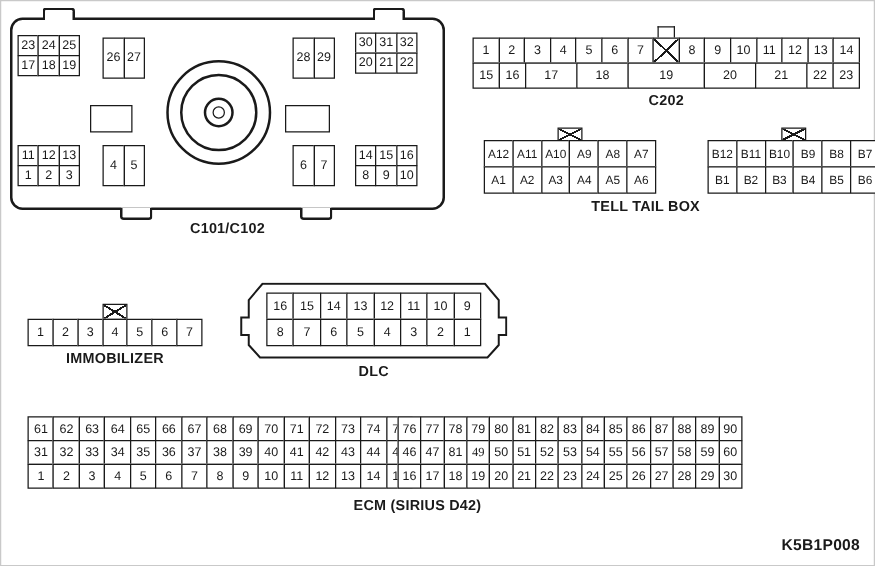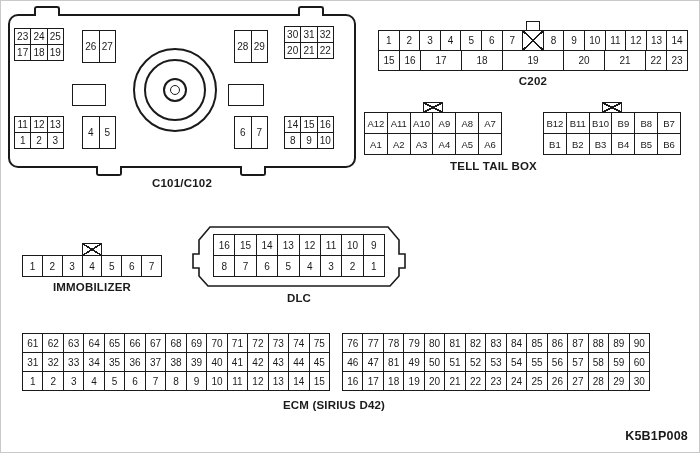--- a/index.html
+++ b/index.html
@@ -179,21 +179,21 @@
           <div class="pin" style="flex-grow: 3;">19</div>
           <div class="pin" style="flex-grow: 2;">20</div>
           <div class="pin" style="flex-grow: 2;">21</div>
           <div class="pin" style="flex-grow: 1;">22</div>
           <div class="pin" style="flex-grow: 1;">23</div>
         </div>
       </div>
     <div class="comp-label">C202</div>
   </div>
 
-  <div class="comp" style="left:364px; top:102px; width:259px; height:76px;">
+  <div class="comp" style="left:387px; top:102px; width:259px; height:76px;">
     <div class="comp" style="left:0; top:10px; width:138px;">
       <div class="keyway-x" style="left:59px; top:-10px; width:20px; height:11px;"></div>
       <div class="grid" style="--rh:22px; --fs:9.5px;">
           <div class="pin-row">
             <div class="pin" style="flex-grow: 1;">A12</div>
             <div class="pin" style="flex-grow: 1;">A11</div>
             <div class="pin" style="flex-grow: 1;">A10</div>
             <div class="pin" style="flex-grow: 1;">A9</div>
             <div class="pin" style="flex-grow: 1;">A8</div>
             <div class="pin" style="flex-grow: 1;">A7</div>
@@ -324,21 +324,21 @@
           <div class="pin" style="flex-grow: 1;">8</div>
           <div class="pin" style="flex-grow: 1;">9</div>
           <div class="pin" style="flex-grow: 1;">10</div>
           <div class="pin" style="flex-grow: 1;">11</div>
           <div class="pin" style="flex-grow: 1;">12</div>
           <div class="pin" style="flex-grow: 1;">13</div>
           <div class="pin" style="flex-grow: 1;">14</div>
           <div class="pin" style="flex-grow: 1;">15</div>
         </div>
       </div>
-    <div class="grid" style="position:absolute; left:320px; top:0; width:308px; --rh:20px;">
+    <div class="grid" style="position:absolute; left:296px; top:0; width:276px; --rh:20px;">
         <div class="pin-row">
           <div class="pin" style="flex-grow: 1;">76</div>
           <div class="pin" style="flex-grow: 1;">77</div>
           <div class="pin" style="flex-grow: 1;">78</div>
           <div class="pin" style="flex-grow: 1;">79</div>
           <div class="pin" style="flex-grow: 1;">80</div>
           <div class="pin" style="flex-grow: 1;">81</div>
           <div class="pin" style="flex-grow: 1;">82</div>
           <div class="pin" style="flex-grow: 1;">83</div>
           <div class="pin" style="flex-grow: 1;">84</div>
@@ -346,21 +346,21 @@
           <div class="pin" style="flex-grow: 1;">86</div>
           <div class="pin" style="flex-grow: 1;">87</div>
           <div class="pin" style="flex-grow: 1;">88</div>
           <div class="pin" style="flex-grow: 1;">89</div>
           <div class="pin" style="flex-grow: 1;">90</div>
         </div>
         <div class="pin-row">
           <div class="pin" style="flex-grow: 1;">46</div>
           <div class="pin" style="flex-grow: 1;">47</div>
           <div class="pin" style="flex-grow: 1;">81</div>
-          <div class="pin" style="flex-grow: 1;">49</div>
+          <div class="pin" style="flex-grow: 1; font-family: Liberation Serif, serif;">49</div>
           <div class="pin" style="flex-grow: 1;">50</div>
           <div class="pin" style="flex-grow: 1;">51</div>
           <div class="pin" style="flex-grow: 1;">52</div>
           <div class="pin" style="flex-grow: 1;">53</div>
           <div class="pin" style="flex-grow: 1;">54</div>
           <div class="pin" style="flex-grow: 1;">55</div>
           <div class="pin" style="flex-grow: 1;">56</div>
           <div class="pin" style="flex-grow: 1;">57</div>
           <div class="pin" style="flex-grow: 1;">58</div>
           <div class="pin" style="flex-grow: 1;">59</div>

